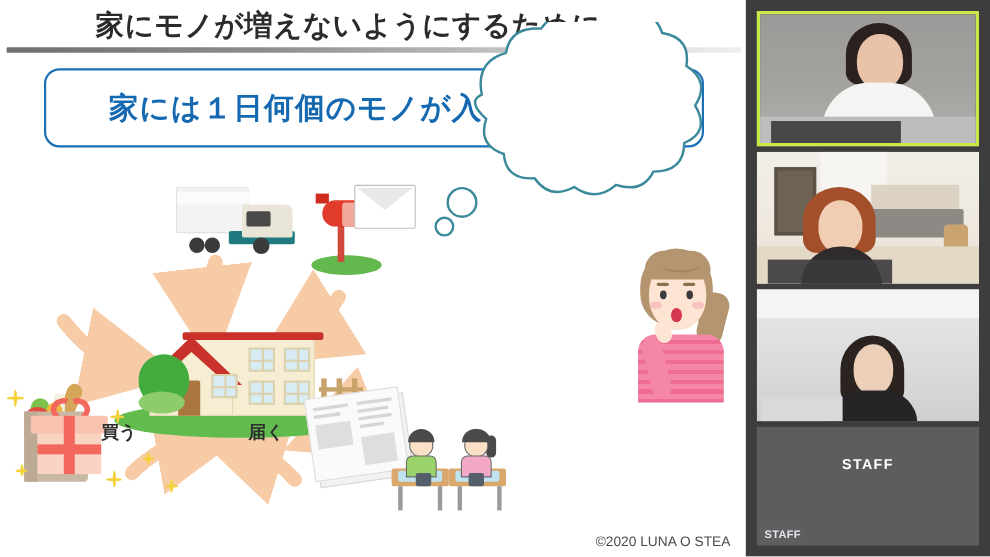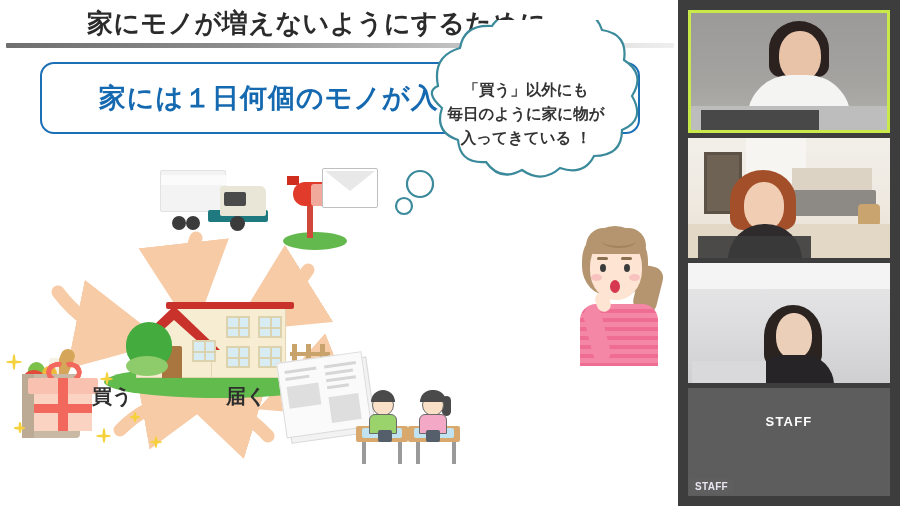--- a/index.html
+++ b/index.html
@@ -40,21 +40,21 @@
   }
   .qbox-text {
     font-size:27px; font-weight:700; color:#1569b0;
     letter-spacing:1px; white-space:nowrap;
   }
 
   
   .diagram { position:absolute; left:0; top:140px; width:678px; height:366px; }
 
   .lbl {
-    position:absolute; font-size:20px; font-weight:700; color:#2e2e2e;
+    position:absolute; font-size:16px; font-weight:700; color:#2e2e2e;
     white-space:nowrap;
   }
   .lbl-buy    { left:92px;  top:243px; }
   .lbl-deliv  { left:226px; top:243px; }
 
   
   .bag { position:absolute; left:8px; top:206px; width:84px; height:92px; }
   .bag-body {
     position:absolute; left:14px; top:28px; width:58px; height:64px;
     background:#c8b8a4; border-radius:2px 2px 4px 4px;
@@ -394,41 +394,39 @@
     </div>
 
     <svg class="bubble" viewBox="0 0 300 210">
       <path d="M62,66 q-6,-30 22,-38 q4,-24 32,-22 q12,-18 36,-10 q18,-18 40,-2
                q26,-8 34,16 q26,4 22,30 q22,14 8,36 q14,24 -10,34 q0,26 -28,26
                q-10,20 -34,12 q-18,16 -38,2 q-22,12 -36,-8 q-26,2 -28,-22
                q-24,-8 -16,-32 q-18,-16 -4,-22 z" fill="#ffffff" stroke="#3b8a9b" stroke-width="2.2"></path>
       <circle cx="44" cy="164" r="13" fill="#fff" stroke="#3b8a9b" stroke-width="2.2"></circle>
       <circle cx="28" cy="186" r="8" fill="#fff" stroke="#3b8a9b" stroke-width="2.2"></circle>
     </svg>
-    <div class="bubble-text">「買う」以外にも
-毎日のように家に物が
-入ってきている ！</div>
 
     <div class="woman">
       <div class="wm-hair-back"></div>
       <div class="wm-tail"></div>
       <div class="wm-face"></div>
       <div class="wm-fringe"></div>
       <div class="wm-brow b1"></div>
         <div class="wm-brow b2"></div>
       <div class="wm-eye e1"></div>
         <div class="wm-eye e2"></div>
       <div class="wm-cheek c1"></div>
         <div class="wm-cheek c2"></div>
       <div class="wm-mouth"></div>
       <div class="wm-stripes"></div>
       <div class="wm-arm"></div>
       <div class="wm-hand"></div>
     </div>
 
+    <div class="copyright">©2020 LUNA O STEA</div>
   </div>
 
   <div class="video-panel">
 
     <div class="tile t1">
       <div class="v-bg v1-bg"></div>
       <div class="person-hair" style="left:78px;top:8px;width:60px;height:56px;background:#2b2220;"></div>
       <div class="person-head" style="left:88px;top:18px;width:42px;height:50px;background:#e8c3a8;"></div>
       <div class="person-body" style="left:56px;top:62px;width:104px;height:58px;background:#f4f4f2;"></div>
       <div class="laptop-blur"></div>

